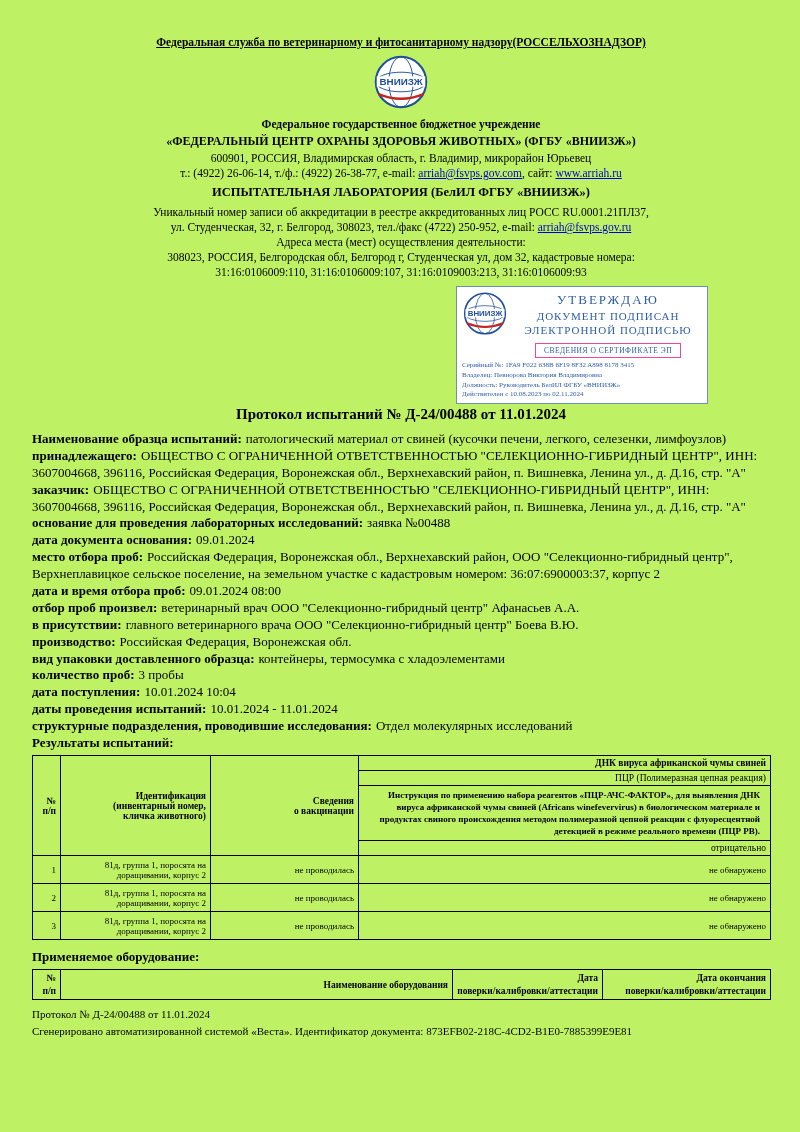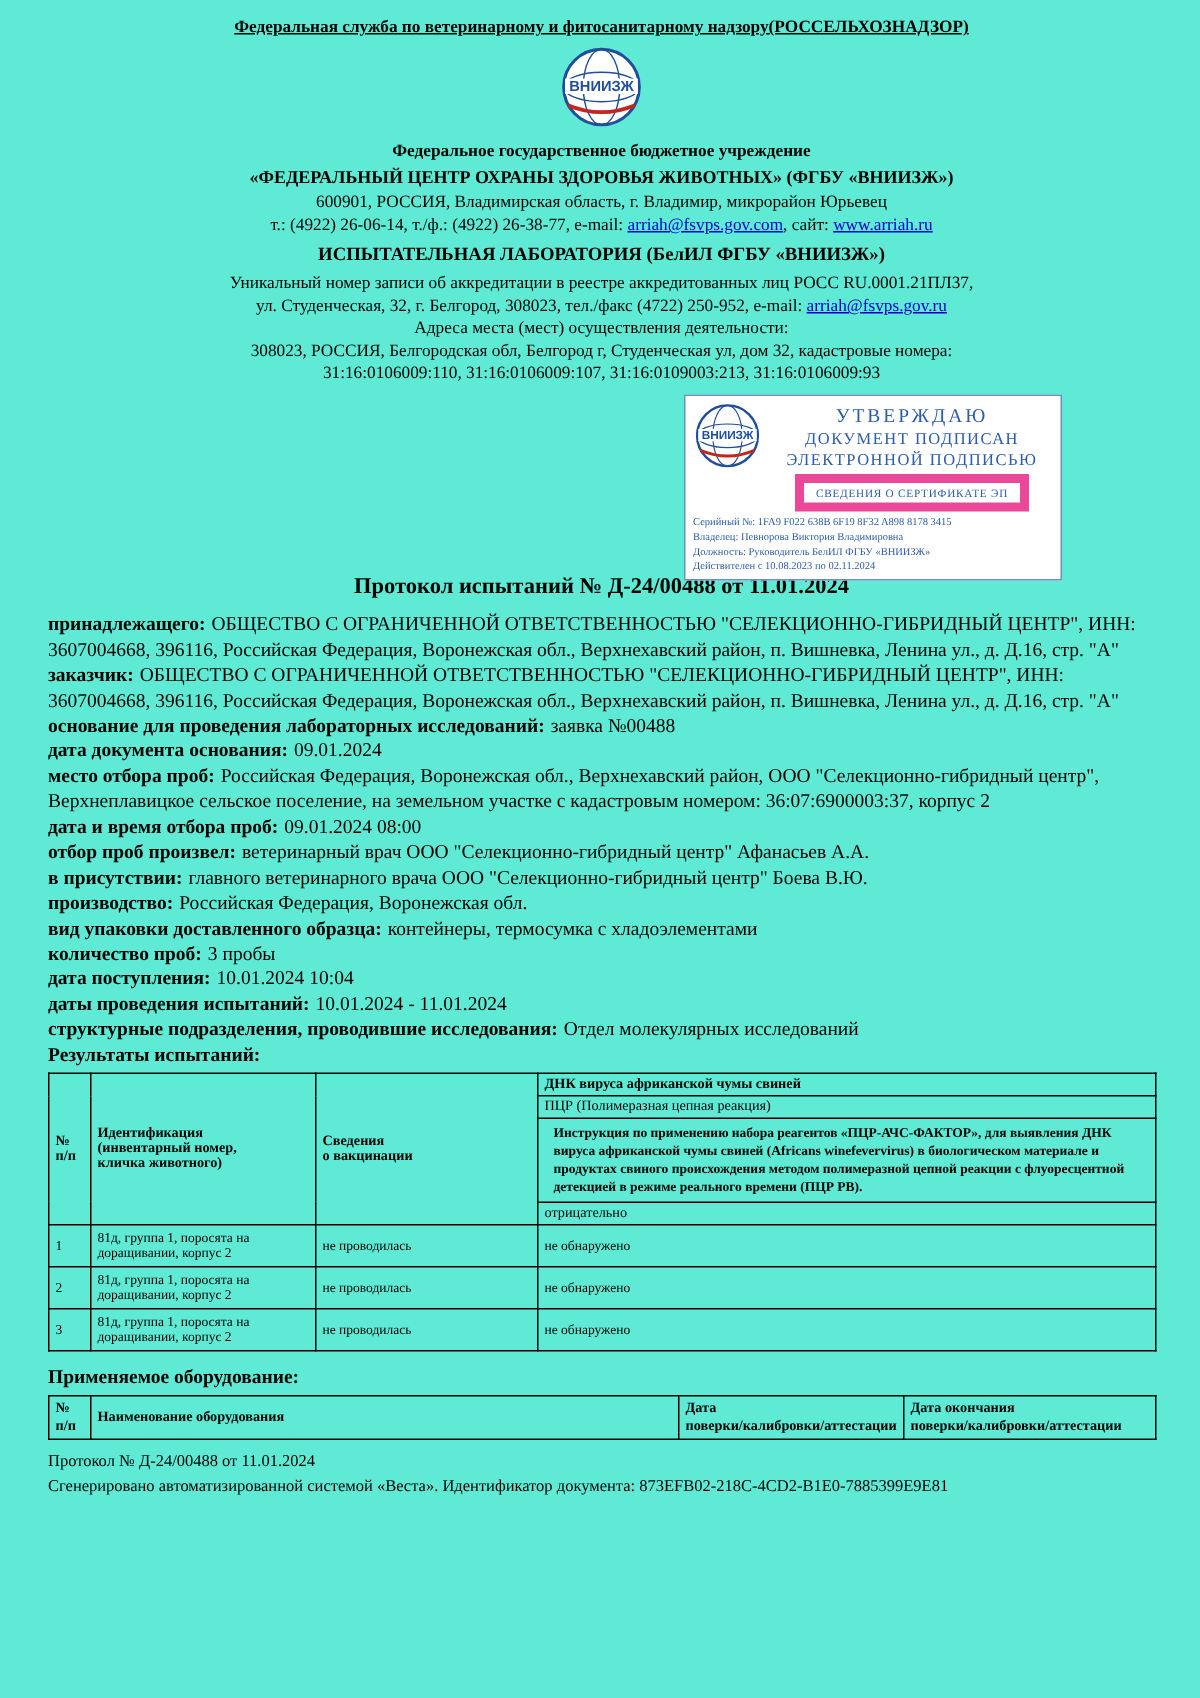--- a/index.html
+++ b/index.html
@@ -2,21 +2,21 @@
 <html><head>
 <meta charset="utf-8">
 <style>
   * { margin:0; padding:0; box-sizing:border-box; }
   html,body { background:#ffffff; }
   body {
     width:800px; height:1132px;
     font-family:"Liberation Serif", serif;
     color:#000; overflow:hidden;
   }
-  .page { width:800px; height:1132px; padding:12px 30px 8px 32px; position:relative; background:#5eead4; }
+  .page { width:800px; height:1132px; padding:36px 30px 8px 32px; position:relative; background:#bef264; }
   .center { text-align:center; }
   .agency { font-size:11.5px; font-weight:bold; text-decoration:underline; }
   .logo-wrap { margin:6px auto 4px; }
   .logo { width:58px; height:56px; }
   .inst-type { font-size:11.5px; font-weight:bold; margin-top:2px; }
   .inst-name { font-size:12px; font-weight:bold; margin-top:4px; }
   .hline { font-size:11.5px; margin-top:3px; }
   .contacts { margin-bottom:0; }
   .lab-title { font-size:12.5px; font-weight:bold; margin-top:6px; margin-bottom:6px; }
   .lnk { color:#0000cc; text-decoration:underline; cursor:pointer; }
@@ -25,27 +25,27 @@
     position:absolute; left:424px; top:2px; width:252px;
     border:1px solid #6a8fc0; padding:4px 5px 3px 5px; color:#2d5da8;
     background:#fff;
   }
   .stamp-top { display:flex; gap:6px; align-items:flex-start; }
   .stamp-logo { width:46px; height:45px; flex:0 0 auto; }
   .stamp-right { flex:1; text-align:center; }
   .stamp-approve { font-size:13px; letter-spacing:2px; margin-top:1px; }
   .stamp-signed { font-size:11px; letter-spacing:1px; margin-top:2px; }
   .stamp-cert-wrap { margin-top:3px; }
-  .stamp-cert { display:inline-block; border:6px solid #ec4899; font-size:7.5px; padding:2px 8px; letter-spacing:0.5px;text-align:right; }
+  .stamp-cert { display:inline-block; border:1px solid #ec4899; font-size:7.5px; padding:2px 8px; letter-spacing:0.5px;text-align:right; }
   .stamp-small { font-size:7px; line-height:1.4; margin-top:3px; text-align:left; }
   .doc-title { font-size:15px; font-weight:bold; text-align:center; margin:0 0 8px; }
   .fields { font-size:13px; line-height:1.3; }
   .field b { margin-right:4px; }
   table { border-collapse:collapse; width:738px; table-layout:fixed; }
-  th, td { border:1px solid #000; text-align:left; vertical-align:middle; padding:2px 4px; }
+  th, td { border:1px solid #000; text-align:right; vertical-align:middle; padding:2px 4px; }
   .results-table { margin-top:3px; font-size:9.5px; }
   .results-table th { font-weight:bold; }
   .results-table .th-method, .results-table .th-norm { font-weight:normal; }
   .results-table .th-desc { font-size:9px; line-height:1.35; padding:3px 10px; }
   .results-table td { height:28px; font-size:9px; }
   .pre { white-space:pre-line; }
   .equip-label { font-size:13px; font-weight:bold; margin-top:9px; margin-bottom:4px; }
   .equip-table { font-size:9.5px; }
   .equip-table th { font-weight:bold; line-height:1.3; padding:2px 4px; }
   .footer { margin-top:6px; font-size:11px; line-height:1.55; }
@@ -110,20 +110,21 @@
         <div>Владелец: Певнорова Виктория Владимировна</div>
         <div>Должность: Руководитель БелИЛ ФГБУ «ВНИИЗЖ»</div>
         <div>Действителен с 10.08.2023 по 02.11.2024</div>
       </div>
     </div>
   </div>
 
   <div class="doc-title">Протокол испытаний № Д-24/00488 от 11.01.2024</div>
 
   <div class="fields">
+    <div class="field"><b>Наименование образца испытаний:</b><span>патологический материал от свиней (кусочки печени, легкого, селезенки, лимфоузлов)</span></div>
     <div class="field"><b>принадлежащего:</b><span>ОБЩЕСТВО С ОГРАНИЧЕННОЙ ОТВЕТСТВЕННОСТЬЮ "СЕЛЕКЦИОННО-ГИБРИДНЫЙ ЦЕНТР", ИНН: 3607004668, 396116, Российская Федерация, Воронежская обл., Верхнехавский район, п. Вишневка, Ленина ул., д. Д.16, стр. "А"</span></div>
     <div class="field"><b>заказчик:</b><span>ОБЩЕСТВО С ОГРАНИЧЕННОЙ ОТВЕТСТВЕННОСТЬЮ "СЕЛЕКЦИОННО-ГИБРИДНЫЙ ЦЕНТР", ИНН: 3607004668, 396116, Российская Федерация, Воронежская обл., Верхнехавский район, п. Вишневка, Ленина ул., д. Д.16, стр. "А"</span></div>
     <div class="field"><b>основание для проведения лабораторных исследований:</b><span>заявка №00488</span></div>
     <div class="field"><b>дата документа основания:</b><span>09.01.2024</span></div>
     <div class="field"><b>место отбора проб:</b><span>Российская Федерация, Воронежская обл., Верхнехавский район, ООО "Селекционно-гибридный центр", Верхнеплавицкое сельское поселение, на земельном участке с кадастровым номером: 36:07:6900003:37, корпус 2</span></div>
     <div class="field"><b>дата и время отбора проб:</b><span>09.01.2024 08:00</span></div>
     <div class="field"><b>отбор проб произвел:</b><span>ветеринарный врач ООО "Селекционно-гибридный центр" Афанасьев А.А.</span></div>
     <div class="field"><b>в присутствии:</b><span>главного ветеринарного врача ООО "Селекционно-гибридный центр" Боева В.Ю.</span></div>
     <div class="field"><b>производство:</b><span>Российская Федерация, Воронежская обл.</span></div>
     <div class="field"><b>вид упаковки доставленного образца:</b><span>контейнеры, термосумка с хладоэлементами</span></div>

